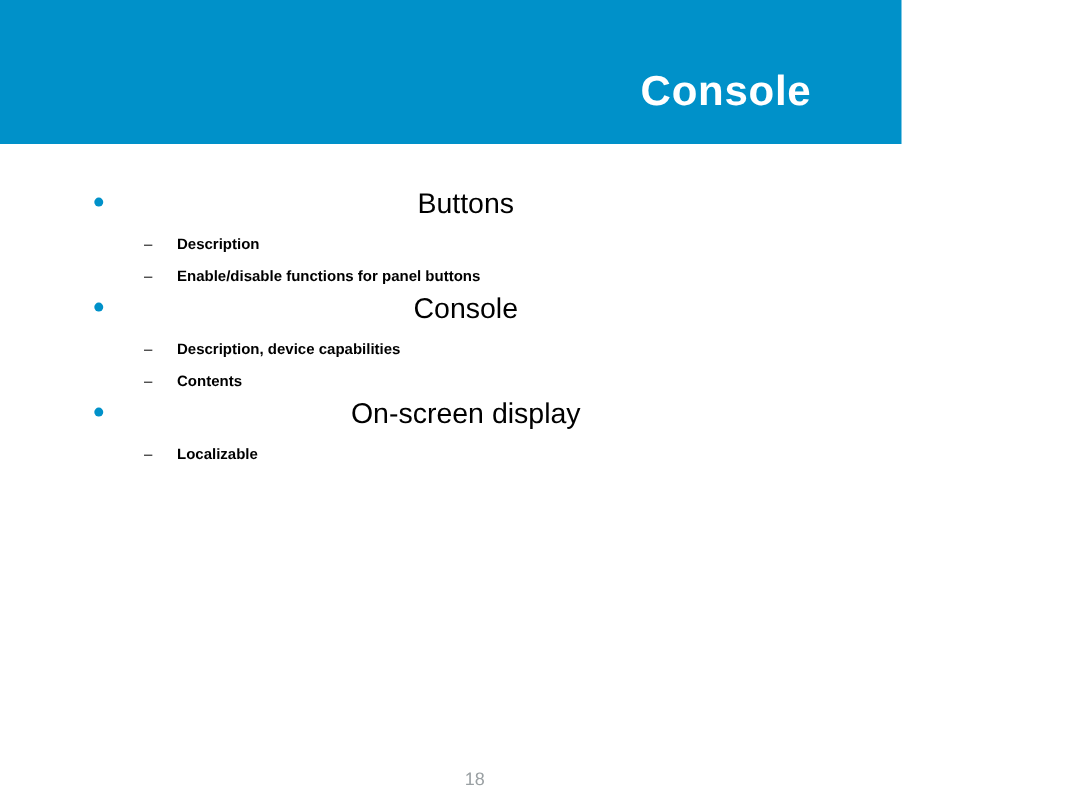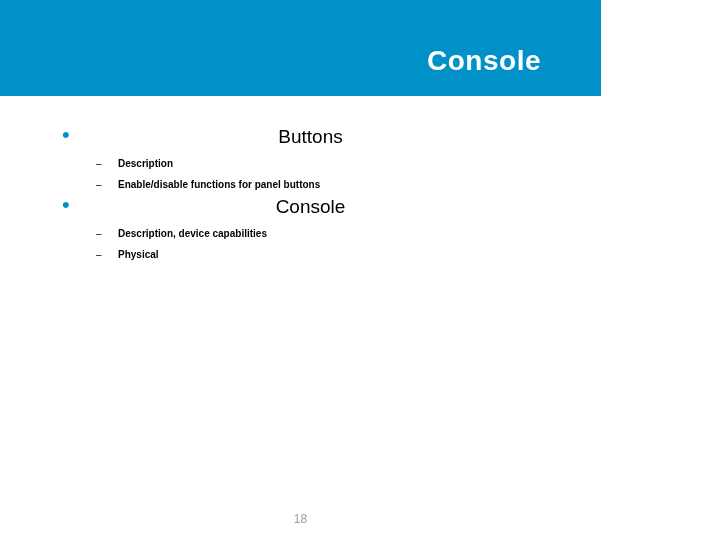--- a/index.html
+++ b/index.html
@@ -55,21 +55,21 @@
     content: "–";
     position: absolute;
     left: 0;
     top: 0;
     color: #000;
     font-weight: 400;
   }
   .pagenum {
     position: absolute;
     bottom: 14px;
-    left: 0;
+    left: 16px;
     width: 100%;
     text-align: center;
     font-size: 12px;
     color: #9aa0a3;
   }
 </style>
 </head>
 <body>
 
 <div class="slide">
@@ -80,20 +80,22 @@
 
   <div class="body">
 
     <div class="l1">Buttons</div>
     <div class="l2">Description</div>
     <div class="l2">Enable/disable functions for panel buttons</div>
 
     <div class="l1">Console</div>
     <div class="l2">Description, device capabilities</div>
 
-    <div class="l2">Physical</div>
+    <div class="l2">Contents</div>
 
+    <div class="l1">On-screen display</div>
+    <div class="l2">Localizable</div>
 
   </div>
 
   <div class="pagenum">18</div>
 
 </div>
 
 </body></html>

